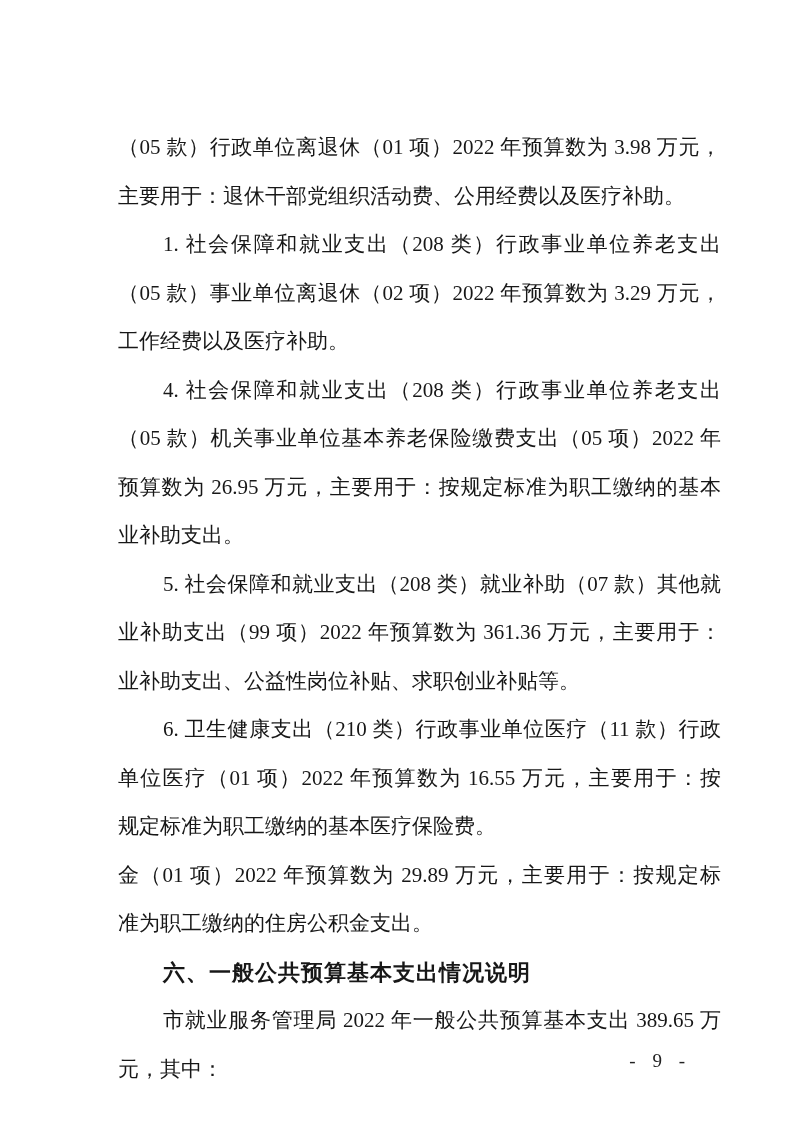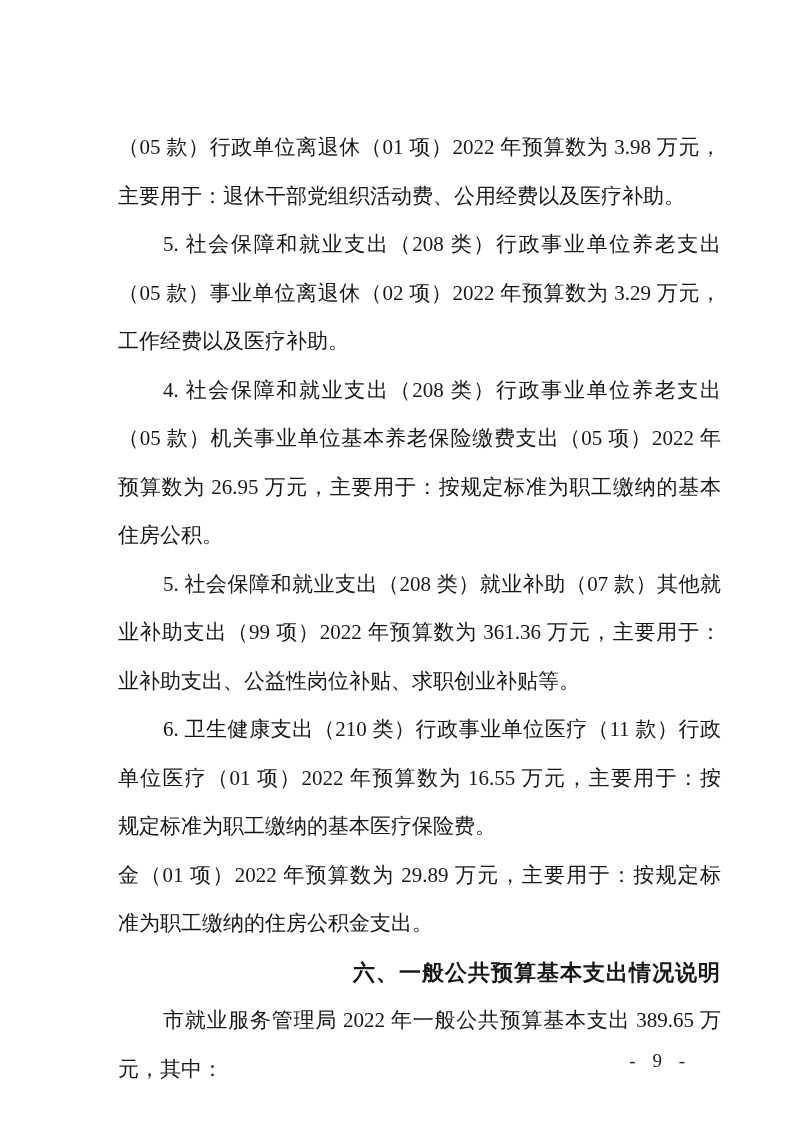--- a/index.html
+++ b/index.html
@@ -24,21 +24,20 @@
     line-height: 43.5px;
     height: 43.5px;
     overflow: visible;
   }
   .line.fill {
     text-align: justify;
     text-align-last: justify;
   }
   .line.indent {
     padding-left: 45px;
-    text-align: right;
   }
   .heading .line {
     font-family: "Liberation Sans", "DejaVu Sans", sans-serif;
     font-weight: 700;
     font-size: 22px;
     letter-spacing: 1px;
   }
   .page-footer {
     position: absolute;
     top: 1030px;
@@ -56,29 +55,29 @@
 </head>
 <body>
 
 <div class="page">
   <main class="text-block" id="content">
       <section class="paragraph">
         <div class="line fill">（05 款）行政单位离退休（01 项）2022 年预算数为 3.98 万元，</div>
         <div class="line">主要用于：退休干部党组织活动费、公用经费以及医疗补助。</div>
       </section>
       <section class="paragraph">
-        <div class="line indent fill">5. 社会保障和就业支出（208 类）行政事业单位养老支出</div>
+        <div class="line indent fill">1. 社会保障和就业支出（208 类）行政事业单位养老支出</div>
         <div class="line fill">（05 款）事业单位离退休（02 项）2022 年预算数为 3.29 万元，</div>
         <div class="line">工作经费以及医疗补助。</div>
       </section>
       <section class="paragraph">
         <div class="line indent fill">4. 社会保障和就业支出（208 类）行政事业单位养老支出</div>
         <div class="line fill">（05 款）机关事业单位基本养老保险缴费支出（05 项）2022 年</div>
         <div class="line fill">预算数为 26.95 万元，主要用于：按规定标准为职工缴纳的基本</div>
-        <div class="line">住房公积。</div>
+        <div class="line">业补助支出。</div>
       </section>
       <section class="paragraph">
         <div class="line indent fill">5. 社会保障和就业支出（208 类）就业补助（07 款）其他就</div>
         <div class="line fill">业补助支出（99 项）2022 年预算数为 361.36 万元，主要用于：</div>
         <div class="line">业补助支出、公益性岗位补贴、求职创业补贴等。</div>
       </section>
       <section class="paragraph">
         <div class="line indent fill">6. 卫生健康支出（210 类）行政事业单位医疗（11 款）行政</div>
         <div class="line fill">单位医疗（01 项）2022 年预算数为 16.55 万元，主要用于：按</div>
         <div class="line">规定标准为职工缴纳的基本医疗保险费。</div>

